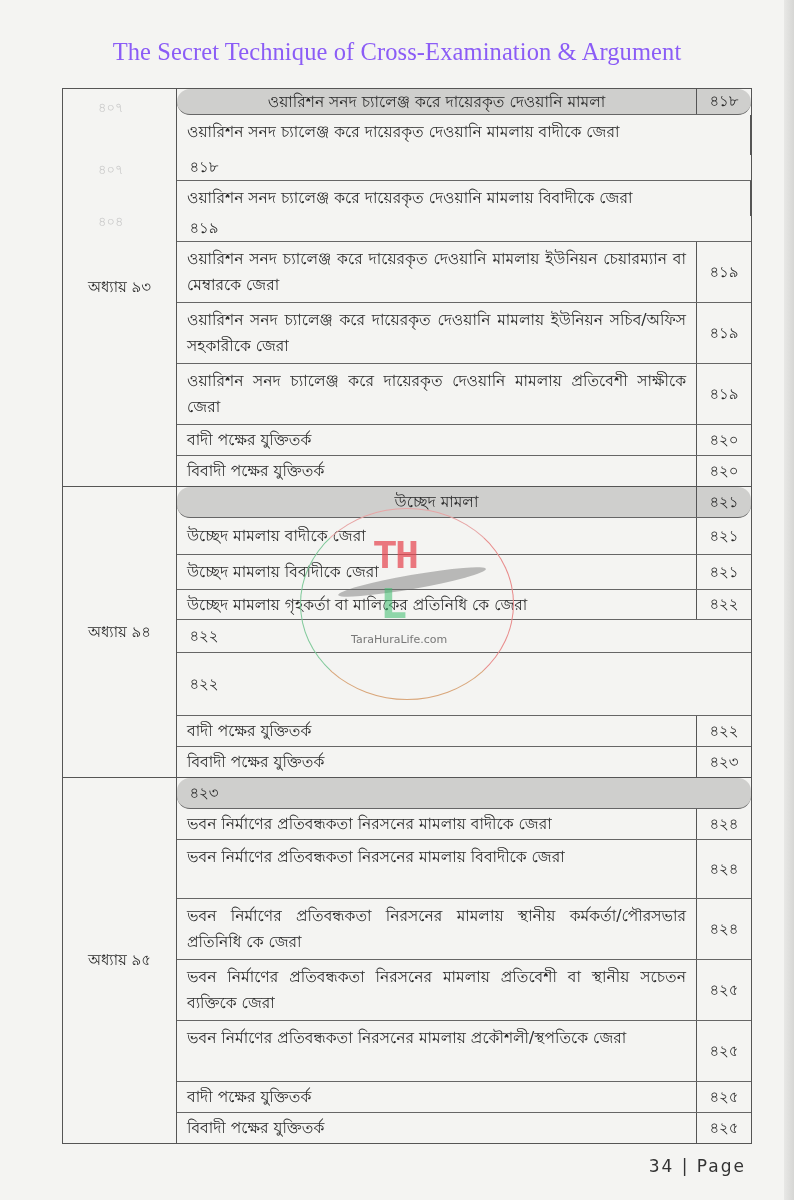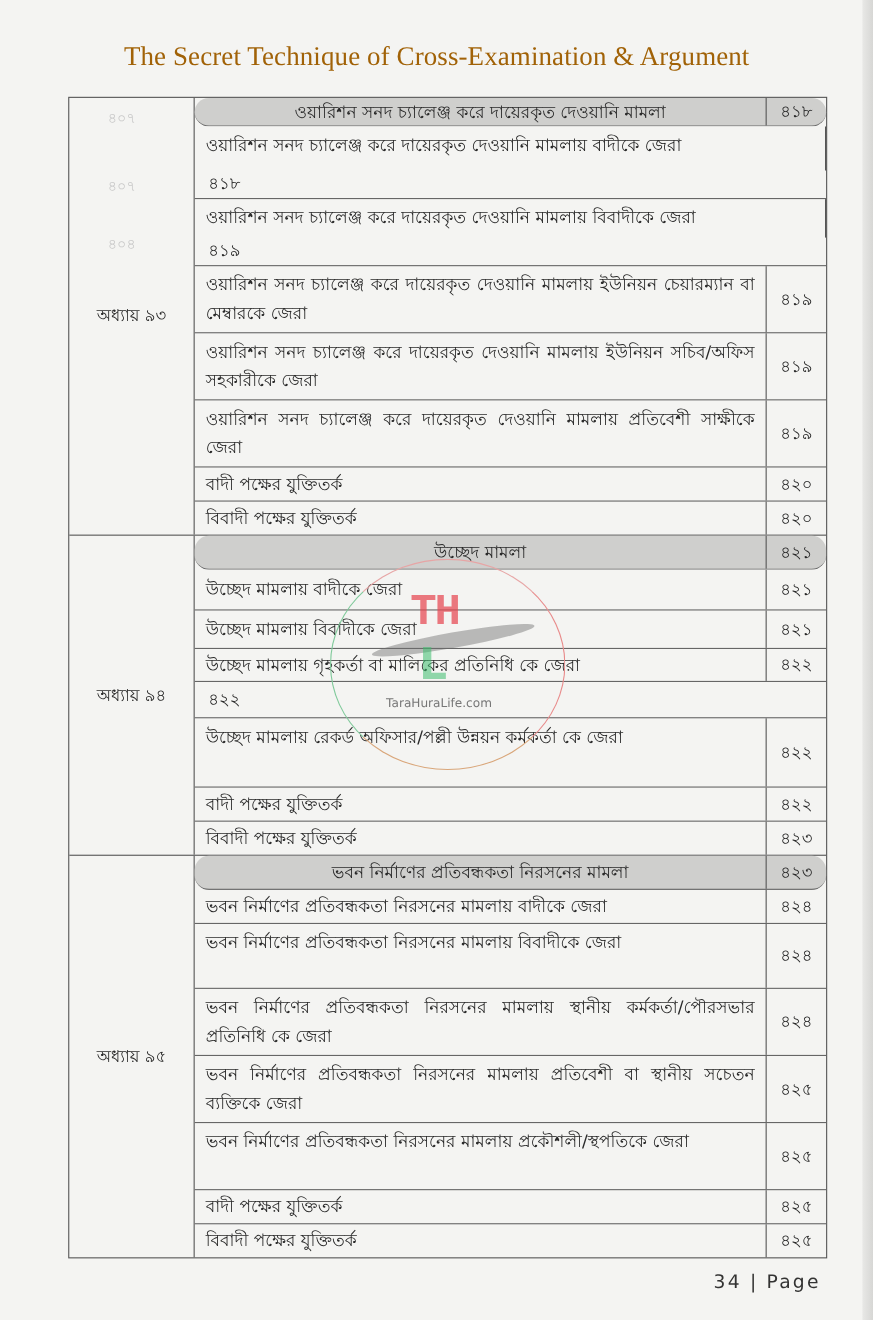--- a/index.html
+++ b/index.html
@@ -9,21 +9,21 @@
     font-family: "Liberation Serif", serif;
     color: #2a2a2a;
     position: relative;
   }
   .page-edge {
     position: absolute; right: 0; top: 0; width: 10px; height: 1200px;
     background: linear-gradient(to right, #e8e8e6, #d6d6d4);
   }
   .header-title {
     position: absolute; top: 38px; left: 0; width: 794px;
-    text-align: center; font-size: 24.5px; color: #a16207;
+    text-align: center; font-size: 24.5px; color: #8b5cf6;
     font-family: "Liberation Serif", serif;
     letter-spacing: 0.1px;
   }
   .ghost {
     position: absolute; color: #c9c9c9; font-size: 13px;
     font-family: "DejaVu Sans", sans-serif;
   }
   .toc {
     position: absolute; left: 62px; top: 88px; width: 690px;
     border: 1.5px solid #555;
@@ -157,38 +157,36 @@
           <div class="pg">৪২১</div>
         </div>
         <div class="row" style="height: 29px; justify-content: center;">
           <div class="topic" style="line-height: 22px;">উচ্ছেদ মামলায় গৃহকর্তা বা মালিকের প্রতিনিধি কে জেরা</div>
           <div class="pg">৪২২</div>
         </div>
         <div class="row" style="height: 32px;">
           <div class="pg">৪২২</div>
         </div>
         <div class="row" style="height: 62px;">
-          <div class="topic">উচ্ছেদ মামলায় রেকর্ড অফিসার/পল্লী উন্নয়ন কর্মকর্তা কে জেরা</div>
           <div class="pg">৪২২</div>
         </div>
         <div class="row" style="height: 30px;">
           <div class="topic" style="line-height: 23px;">বাদী পক্ষের যুক্তিতর্ক</div>
           <div class="pg">৪২২</div>
         </div>
         <div class="row" style="height: 30px;">
           <div class="topic" style="line-height: 23px;">বিবাদী পক্ষের যুক্তিতর্ক</div>
           <div class="pg">৪২৩</div>
         </div>
       </div>
     </div>
     <div class="chapter">
       <div class="chapter-label">অধ্যায় ৯৫</div>
       <div class="entries">
         <div class="row section" style="height: 30px;">
-          <div class="topic" style="line-height: 23px;">ভবন নির্মাণের প্রতিবন্ধকতা নিরসনের মামলা</div>
           <div class="pg">৪২৩</div>
         </div>
         <div class="row" style="height: 30px;">
           <div class="topic" style="line-height: 23px;">ভবন নির্মাণের প্রতিবন্ধকতা নিরসনের মামলায় বাদীকে জেরা</div>
           <div class="pg">৪২৪</div>
         </div>
         <div class="row" style="height: 58px;">
           <div class="topic">ভবন নির্মাণের প্রতিবন্ধকতা নিরসনের মামলায় বিবাদীকে জেরা</div>
           <div class="pg">৪২৪</div>
         </div>

